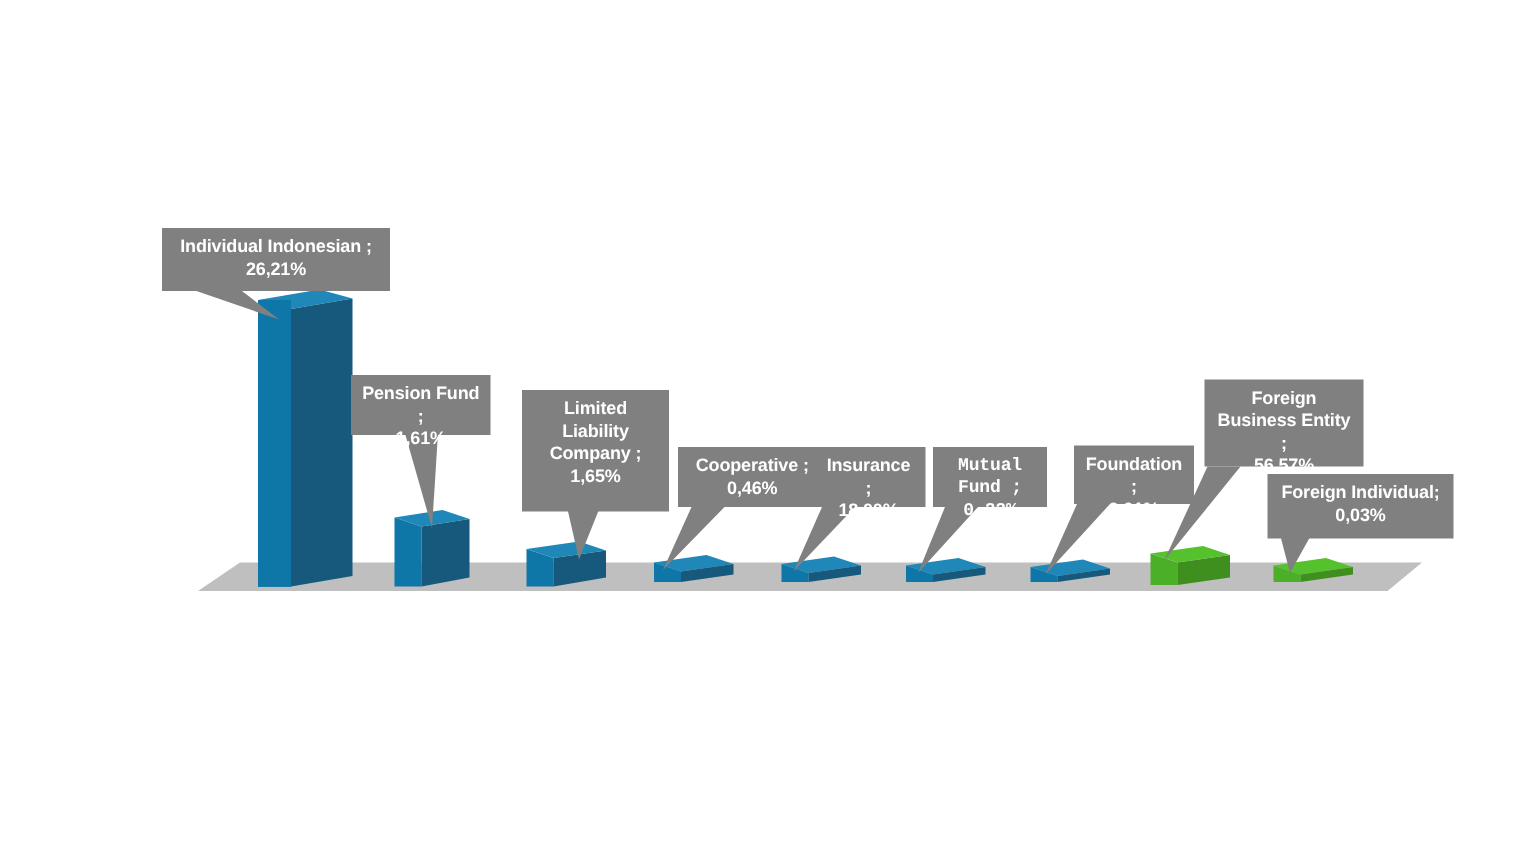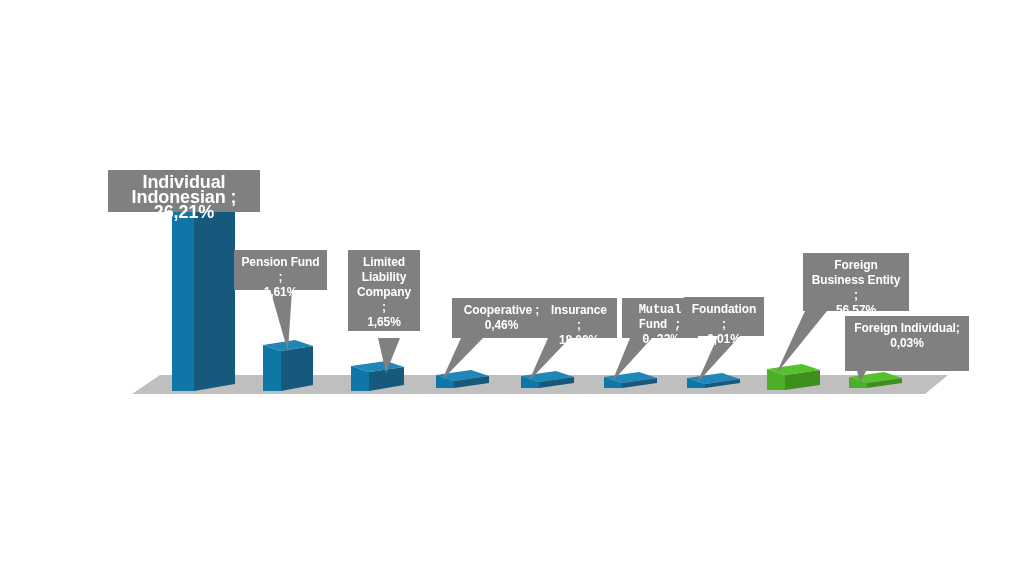--- a/index.html
+++ b/index.html
@@ -35,21 +35,21 @@
     font-weight: bold;
     font-size: 12px;
     line-height: 15px;
     text-align: center;
     box-sizing: border-box;
     padding: 5px 7px;
     letter-spacing: -0.1px;
     white-space: pre-line;
     z-index: 5;
   }
-  .callout-lg { font-size: 18px; margin-top: 18px; }
+  .callout-lg { font-size: 12px; }
 </style>
 </head>
 <body>
 
 <div id="chart-root">
 
   <svg class="chart-svg" viewBox="0 0 1024 576">
 
     <g>
       <polygon points="160,375 948,375 925,394 132,394" fill="#bfbfbf"></polygon>
@@ -126,37 +126,37 @@
       <polygon points="853,355 875,355 860,382" fill="#808080"></polygon>
     </g>
   </svg>
 
   <div class="callout callout-lg" style="left:108px; top:152px; width:152px; height:42px;">Individual Indonesian ;
 26,21%</div>
 
   <div class="callout" style="left:234px; top:250px; width:93px; height:40px;">Pension Fund ;
 1,61%</div>
 
-  <div class="callout" style="left:348px; top:250px; width:72px; height:81px;">Limited
+  <div class="callout" style="left:348px; top:260px; width:98px; height:81px;">Limited
 Liability
 Company ;
 1,65%</div>
 
   <div class="callout" style="left:452px; top:298px; width:99px; height:40px;">Cooperative ;
 0,46%</div>
 
   <div class="callout" style="left:541px; top:298px; width:76px; height:40px;">Insurance ;
 18,00%</div>
 
   <div class="callout" style="left:622px; top:298px; width:76px; height:40px;font-family:Liberation Mono, monospace;">Mutual Fund ;
 0,22%</div>
 
-  <div class="callout" style="left:684px; top:297px; width:80px; height:39px;">Foundation ;
+  <div class="callout" style="left:716px; top:297px; width:80px; height:39px;">Foundation ;
 0,01%</div>
 
   <div class="callout" style="left:803px; top:253px; width:106px; height:58px;">Foreign
 Business Entity ;
 56,57%</div>
 
-  <div class="callout" style="left:845px; top:316px; width:124px; height:55px;">Foreign Individual;
+  <div class="callout" style="left:845px; top:316px; width:124px; height:43px;">Foreign Individual;
 0,03%</div>
 
 </div>
 
 </body></html>

